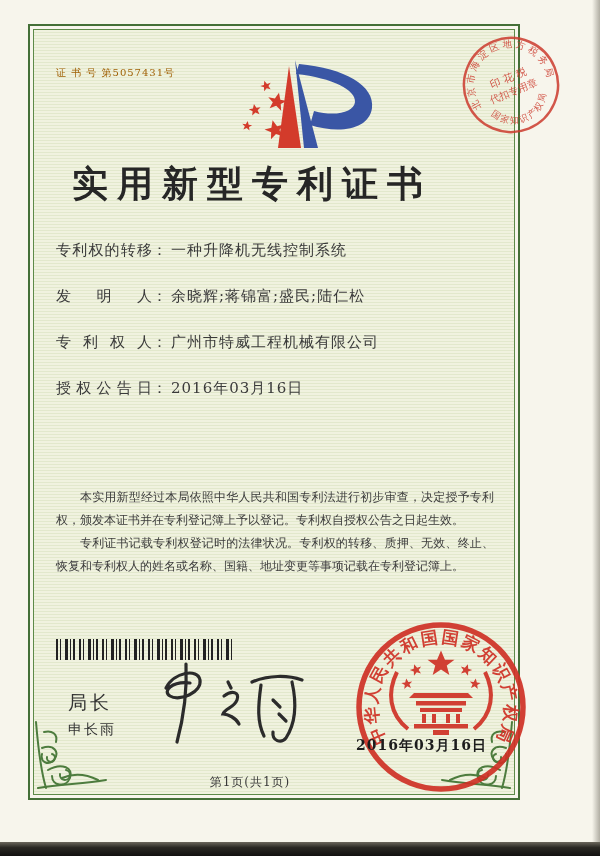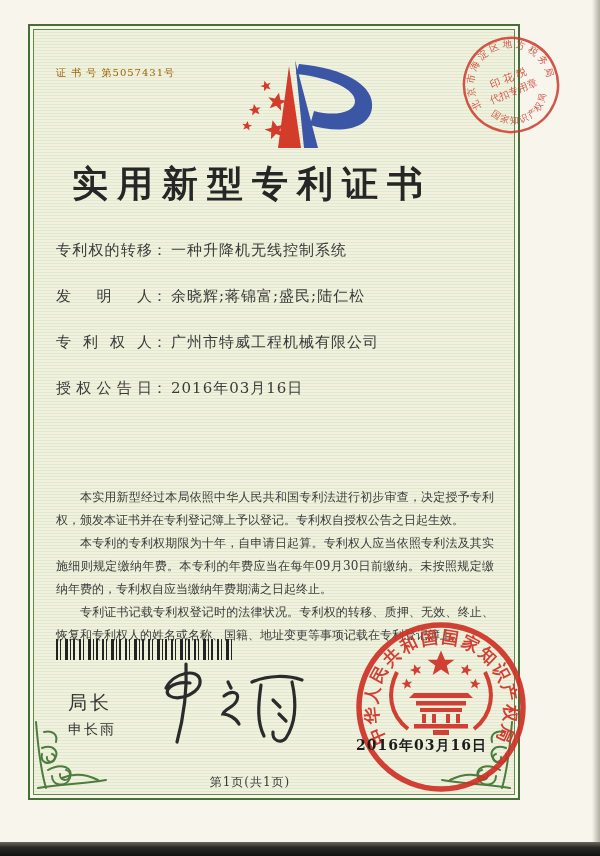--- a/index.html
+++ b/index.html
@@ -130,21 +130,20 @@
     <div class="field-row">
       <span class="flabel">专利权人</span><span class="fcolon">：</span><span class="fvalue">广州市特威工程机械有限公司</span>
     </div>
     <div class="field-row">
       <span class="flabel">授权公告日</span><span class="fcolon">：</span><span class="fvalue">2016年03月16日</span>
     </div>
   </div>
 
   <div class="paragraphs">
     <p>本实用新型经过本局依照中华人民共和国专利法进行初步审查，决定授予专利权，颁发本证书并在专利登记簿上予以登记。专利权自授权公告之日起生效。</p>
-    <p>本专利的专利权期限为十年，自申请日起算。专利权人应当依照专利法及其实施细则规定缴纳年费。本专利的年费应当在每年09月30日前缴纳。未按照规定缴纳年费的，专利权自应当缴纳年费期满之日起终止。</p>
     <p>专利证书记载专利权登记时的法律状况。专利权的转移、质押、无效、终止、恢复和专利权人的姓名或名称、国籍、地址变更等事项记载在专利登记簿上。</p>
   </div>
 
   <div class="barcode"></div>
 
   <div class="director-title">局长</div>
   <div class="director-name">申长雨</div>
 
   <svg class="signature" viewBox="0 0 180 95">
     <g fill="none" stroke="#2b2b2b" stroke-width="3.2" stroke-linecap="round">

